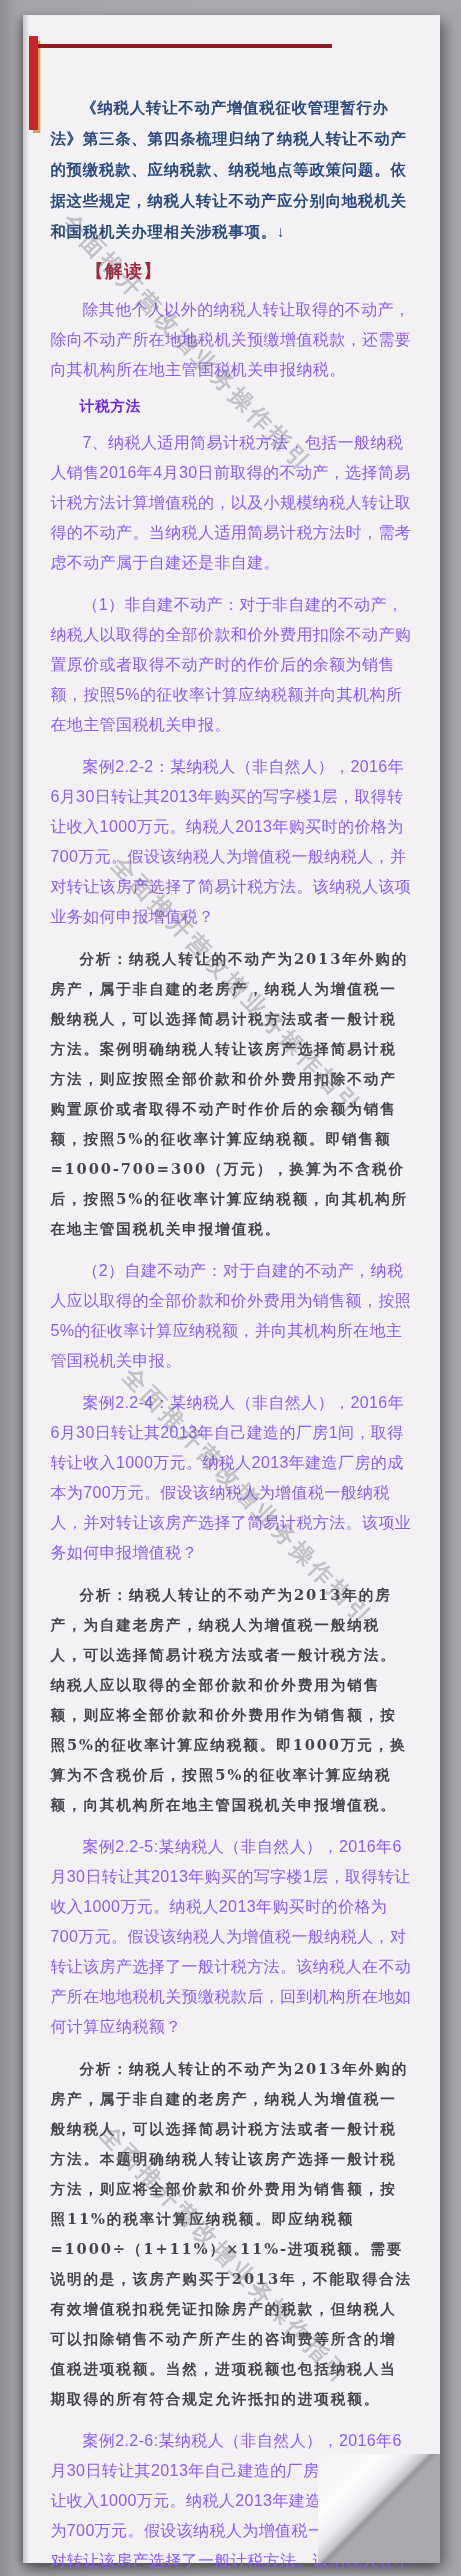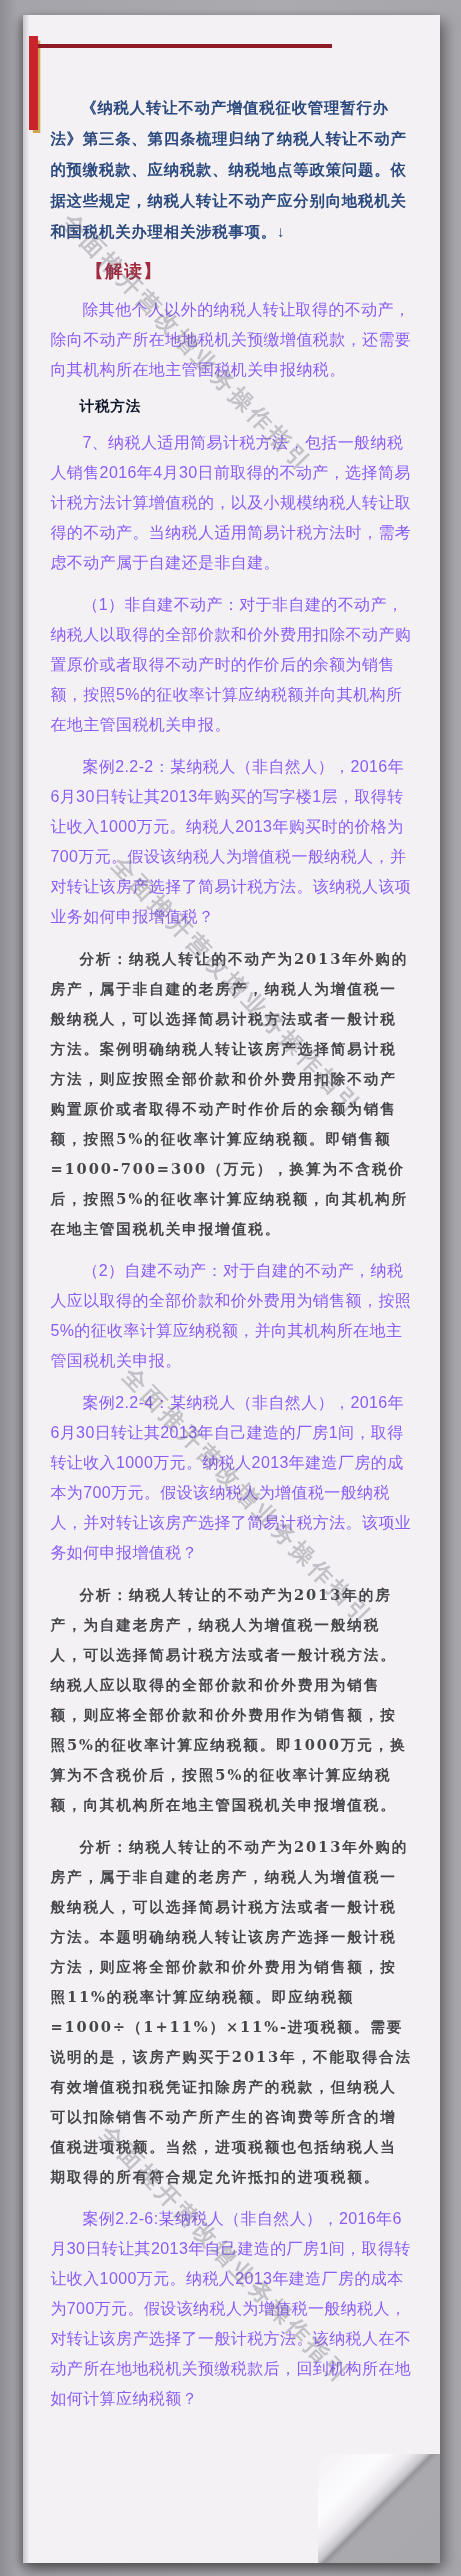--- a/index.html
+++ b/index.html
@@ -54,21 +54,21 @@
   .jiedu-title{
     margin:7.7px 0 35px;text-align:left;text-indent:0;
     color:#a32a3d;font-size:17.7px;font-weight:bold;letter-spacing:1.5px;
   }
   .p-bold{
     color:#8b5cf6;font-weight:normal;
     font-size:16px;line-height:30px;letter-spacing:0.4px;
   }
   .method-title{
     margin:42px 0 40px 26px;text-indent:0;
-    color:#0f172a;font-size:14.6px;font-weight:bold;letter-spacing:0.8px;
+    color:#6d28d9;font-size:14.6px;font-weight:bold;letter-spacing:0.8px;
   }
   .p-kai{
     font-family:"DejaVu Serif",serif;
     color:#45464a;font-weight:bold;
     font-size:14.6px;line-height:30px;letter-spacing:1.9px;
   }
   
   .curl{
     position:absolute;right:0;bottom:0;width:122px;height:109px;z-index:4;
     background:linear-gradient(135deg,
@@ -99,20 +99,21 @@
 
     <p class="method-title">计税方法</p>
 
     <p class="p-bold">7、纳税人适用简易计税方法，包括一般纳税人销售2016年4月30日前取得的不动产，选择简易计税方法计算增值税的，以及小规模纳税人转让取得的不动产。当纳税人适用简易计税方法时，需考虑不动产属于自建还是非自建。</p>
     <p class="p-bold">（1）非自建不动产：对于非自建的不动产，纳税人以取得的全部价款和价外费用扣除不动产购置原价或者取得不动产时的作价后的余额为销售额，按照5%的征收率计算应纳税额并向其机构所在地主管国税机关申报。</p>
     <p class="p-bold">案例2.2-2：某纳税人（非自然人），2016年6月30日转让其2013年购买的写字楼1层，取得转让收入1000万元。纳税人2013年购买时的价格为700万元。假设该纳税人为增值税一般纳税人，并对转让该房产选择了简易计税方法。该纳税人该项业务如何申报增值税？</p>
     <p class="p-kai">分析：纳税人转让的不动产为2013年外购的房产，属于非自建的老房产，纳税人为增值税一般纳税人，可以选择简易计税方法或者一般计税方法。案例明确纳税人转让该房产选择简易计税方法，则应按照全部价款和价外费用扣除不动产购置原价或者取得不动产时作价后的余额为销售额，按照5%的征收率计算应纳税额。即销售额=1000-700=300（万元），换算为不含税价后，按照5%的征收率计算应纳税额，向其机构所在地主管国税机关申报增值税。</p>
     <p class="p-bold">（2）自建不动产：对于自建的不动产，纳税人应以取得的全部价款和价外费用为销售额，按照5%的征收率计算应纳税额，并向其机构所在地主管国税机关申报。</p>
     <p class="p-bold">案例2.2-4：某纳税人（非自然人），2016年6月30日转让其2013年自己建造的厂房1间，取得转让收入1000万元。纳税人2013年建造厂房的成本为700万元。假设该纳税人为增值税一般纳税人，并对转让该房产选择了简易计税方法。该项业务如何申报增值税？</p>
     <p class="p-kai">分析：纳税人转让的不动产为2013年的房产，为自建老房产，纳税人为增值税一般纳税人，可以选择简易计税方法或者一般计税方法。纳税人应以取得的全部价款和价外费用为销售额，则应将全部价款和价外费用作为销售额，按照5%的征收率计算应纳税额。即1000万元，换算为不含税价后，按照5%的征收率计算应纳税额，向其机构所在地主管国税机关申报增值税。</p>
+    <p class="p-bold">案例2.2-5:某纳税人（非自然人），2016年6月30日转让其2013年购买的写字楼1层，取得转让收入1000万元。纳税人2013年购买时的价格为700万元。假设该纳税人为增值税一般纳税人，对转让该房产选择了一般计税方法。该纳税人在不动产所在地地税机关预缴税款后，回到机构所在地如何计算应纳税额？</p>
     <p class="p-kai">分析：纳税人转让的不动产为2013年外购的房产，属于非自建的老房产，纳税人为增值税一般纳税人，可以选择简易计税方法或者一般计税方法。本题明确纳税人转让该房产选择一般计税方法，则应将全部价款和价外费用为销售额，按照11%的税率计算应纳税额。即应纳税额=1000÷（1+11%）×11%-进项税额。需要说明的是，该房产购买于2013年，不能取得合法有效增值税扣税凭证扣除房产的税款，但纳税人可以扣除销售不动产所产生的咨询费等所含的增值税进项税额。当然，进项税额也包括纳税人当期取得的所有符合规定允许抵扣的进项税额。</p>
     <p class="p-bold">案例2.2-6:某纳税人（非自然人），2016年6月30日转让其2013年自己建造的厂房1间，取得转让收入1000万元。纳税人2013年建造厂房的成本为700万元。假设该纳税人为增值税一般纳税人，对转让该房产选择了一般计税方法。该纳税人在不动产所在地地税机关预缴税款后，回到机构所在地如何计算应纳税额？</p>
 
   </div>
 
   <div class="curl"></div>
 </div>
 
 
 </body></html>

